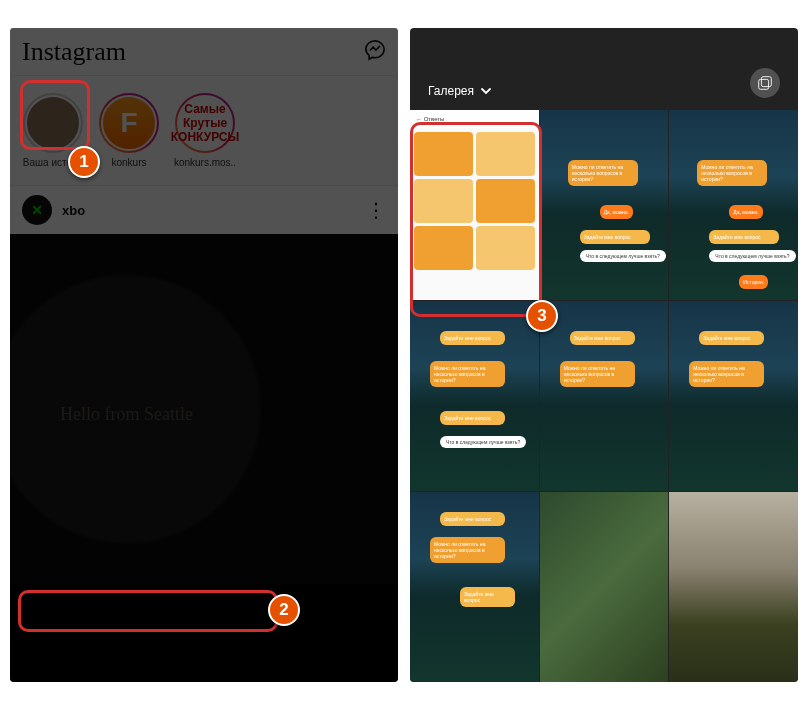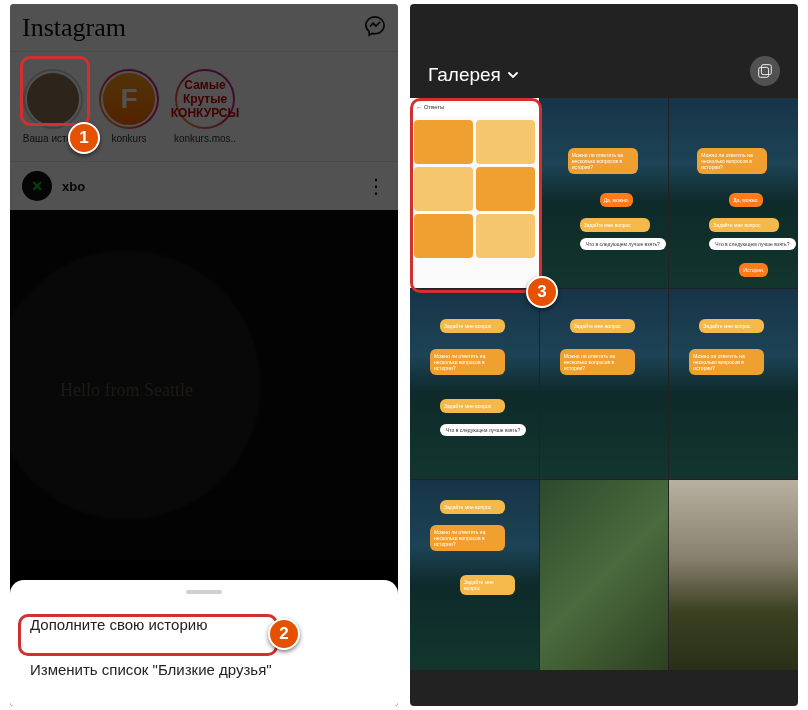--- a/index.html
+++ b/index.html
@@ -7,21 +7,21 @@
     width: 808px;
     height: 710px;
     background: #fff;
     font-family: -apple-system, Helvetica, Arial, sans-serif;
     position: relative;
   }
   .container {
     display: flex;
     width: 100%;
     height: 100%;
-    padding: 4px 10px;
+    padding: 28px 10px;
     gap: 12px;
   }
   .phone {
     flex: 1;
     height: 100%;
     position: relative;
     overflow: hidden;
     border-radius: 4px;
     background: #000;
   }
@@ -110,21 +110,21 @@
     color: #222;
   }
   
   .right-phone { background: #222; display:flex; flex-direction:column;}
   .gal-header {
     height: 94px;
     display:flex; align-items:flex-end; justify-content:space-between;
     padding: 0 18px 12px;
     color:#fff;
   }
-  .gal-title { display:flex; align-items:center; gap:6px; font-size:19px; font-weight:500;margin-top:24px;}
+  .gal-title { display:flex; align-items:center; gap:6px; font-size:12px; font-weight:500;margin-top:24px;}
   .multi-btn {
     width:30px;height:30px;border-radius:50%;
     background:rgba(120,120,120,0.55);
     display:flex;align-items:center;justify-content:center;
   }
   .multi-btn svg { stroke:#fff; fill:none; }
   .gal-grid {
     flex:1;
     display:grid;
     grid-template-columns: repeat(3, 1fr);
@@ -226,25 +226,20 @@
       </div>
       <div class="post-more">⋮</div>
     </div>
 
     <div class="post-img">
       <div class="post-caption">Hello from Seattle</div>
     </div>
 
     <div class="dim-overlay"></div>
 
-    <div class="sheet">
-      <div class="sheet-handle"></div>
-      <div class="sheet-item">Дополните свою историю</div>
-      <div class="sheet-item">Изменить список "Близкие друзья"</div>
-    </div>
 
     <div class="anno-box" style="left:10px;top:52px;width:70px;height:70px;"></div>
     <div class="anno-num" style="left:58px;top:118px;">1</div>
     <div class="anno-box" style="left:8px;bottom:50px;width:260px;height:42px;"></div>
     <div class="anno-num" style="left:258px;bottom:56px;">2</div>
   </div>
 
   <div class="phone right-phone">
     <div class="gal-header">
       <div class="gal-title">

